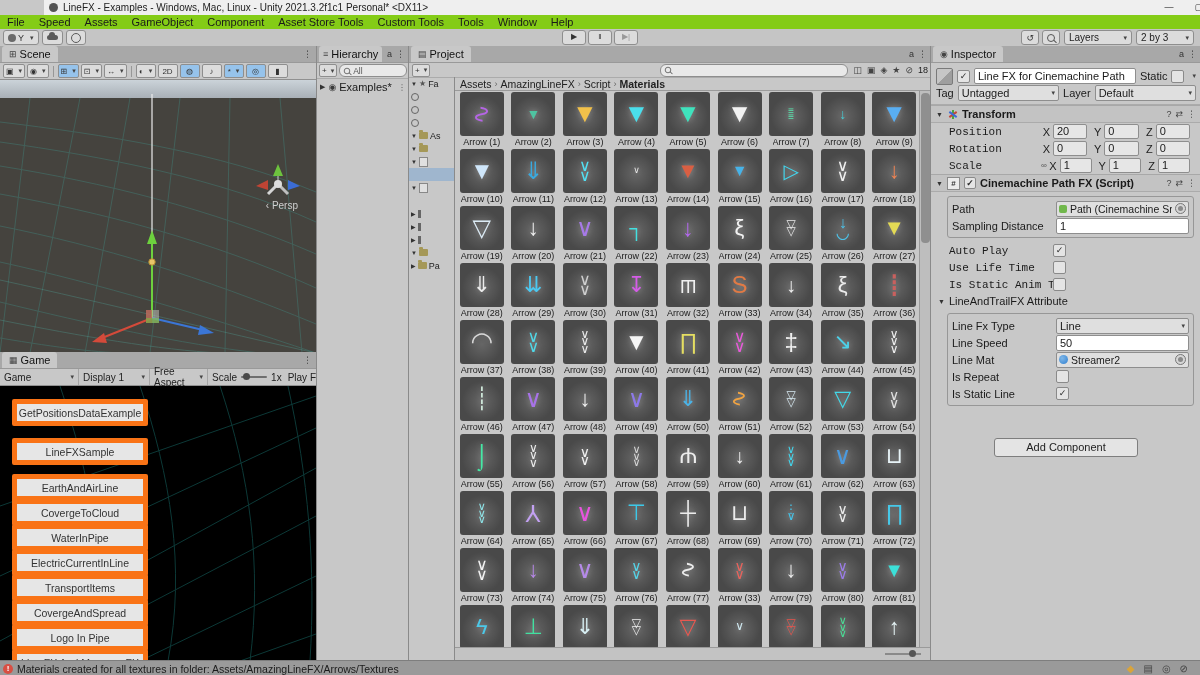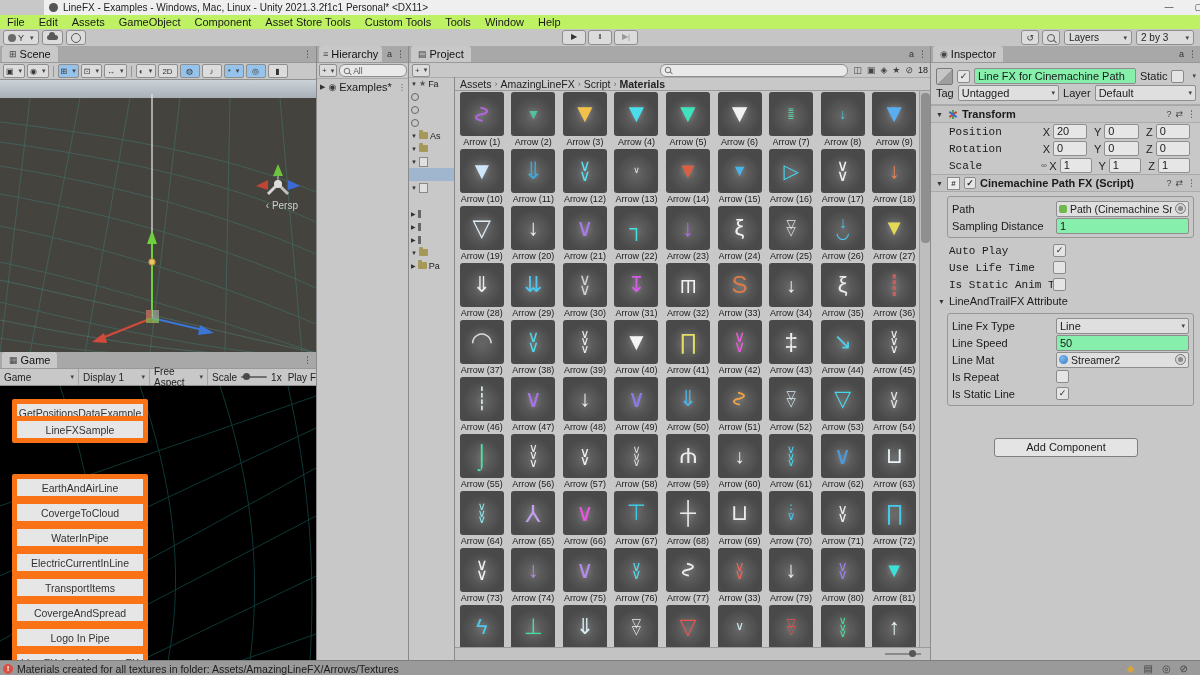--- a/index.html
+++ b/index.html
@@ -3,21 +3,21 @@
 <meta charset="utf-8">
 <style>
   html,body{margin:0;padding:0;background:#6c6c6c;}
   #app{position:relative;width:1200px;height:675px;background:#C8C8C8;overflow:hidden;
        font-family:"Liberation Sans",sans-serif;color:#1a1a1a;-webkit-font-smoothing:antialiased;}
   
   .titlebar{position:absolute;left:0;top:0;width:100%;height:15px;background:#EFEFEF;display:flex;align-items:center;font-size:10px;color:#222;margin-left:44px;}
   .titlebar .appico{width:9px;height:9px;border-radius:50%;background:#555;margin:0 5px 0 5px;}
   .wctrls{margin-left:auto;display:flex;height:15px;}
   .wctrl{width:30px;text-align:center;font-size:9px;line-height:15px;color:#333;}
-  .menubar{position:absolute;left:0;top:15px;width:100%;height:14px;background:#bef264;display:flex;align-items:center;font-size:11px;}
+  .menubar{position:absolute;left:0;top:15px;width:100%;height:14px;background:#84cc16;display:flex;align-items:center;font-size:11px;}
   .menu-item{padding:0 7px;line-height:14px;}
   .toolbar{position:absolute;left:0;top:29px;width:100%;height:17px;background:#C5C5C5;border-bottom:1px solid #8A8A8A;display:flex;align-items:center;}
   .tbbtn{height:13px;background:#DCDCDC;border:1px solid #8E8E8E;border-radius:3px;display:flex;align-items:center;gap:2px;padding:0 4px;font-size:9px;color:#333;margin-left:3px;}
   .tbbtn .avatar{width:8px;height:8px;border-radius:50%;background:#6a6a6a;}
   .cloud{width:11px;height:5px;background:#5a5a5a;border-radius:5px;position:relative;}
   .cloud::before{content:"";position:absolute;width:6px;height:6px;border-radius:50%;background:#5a5a5a;top:-3px;left:2px;}
   .gear{width:8px;height:8px;border:1.5px solid #5a5a5a;border-radius:50%;}
   .playgrp{position:absolute;left:50%;transform:translateX(-50%);display:flex;gap:2px;}
   .pbtn{width:22px;height:13px;background:#DCDCDC;border:1px solid #8E8E8E;border-radius:3px;font-size:8px;line-height:12px;text-align:center;color:#333;}
   .pbtn.dim{color:#999;}
@@ -85,21 +85,21 @@
   .vthumb{position:absolute;left:1px;right:1px;top:2px;height:150px;background:#8F8F8F;border-radius:4px;}
   .proj-bottom{position:absolute;left:0;right:0;bottom:0;height:12px;border-top:1px solid #9A9A9A;display:flex;align-items:center;justify-content:flex-end;padding-right:10px;background:#C3C3C3;}
   .zslider{width:36px;height:2px;background:#8A8A8A;position:relative;}
   .zknob{position:absolute;top:-3px;left:24px;width:7px;height:7px;border-radius:50%;background:#555;}
   
   #insp-pane{left:930px;top:46px;width:270px;height:614px;border-left:1px solid #8A8A8A;font-size:11px;}
   .ihdr{padding:4px 5px 3px 5px;border-bottom:1px solid #ABABAB;}
   .ihrow{display:flex;align-items:center;gap:4px;height:18px;}
   .cube{width:15px;height:15px;background:linear-gradient(135deg,#C6C6C6 0 50%,#9E9E9E 50% 100%);border:1px solid #7A7A7A;border-radius:2px;flex:none;}
   .cb{width:11px;height:11px;background:#E4E4E4;border:1px solid #8A8A8A;border-radius:2px;font-size:9px;line-height:10px;text-align:center;color:#2a2a2a;flex:none;}
-  .ifield{flex:1;height:14px;background:#86efac;border:1px solid #8E8E8E;border-radius:2px;padding:0 3px;line-height:14px;white-space:nowrap;overflow:hidden;}
+  .ifield{flex:1;height:14px;background:#ffffff;border:1px solid #8E8E8E;border-radius:2px;padding:0 3px;line-height:14px;white-space:nowrap;overflow:hidden;}
   .idrop{height:14px;background:#DFDFDF;border:1px solid #8E8E8E;border-radius:2px;display:flex;align-items:center;justify-content:space-between;padding:0 3px;flex:1;overflow:hidden;}
   .comp-hdr{height:16px;background:#C3C3C3;border-top:1px solid #A8A8A8;border-bottom:1px solid #ABABAB;display:flex;align-items:center;gap:4px;padding:0 5px;font-weight:bold;}
   .hico{display:flex;gap:4px;margin-left:auto;font-weight:normal;font-size:9px;color:#444;}
   .xicon{width:11px;height:11px;position:relative;flex:none;}
   .xicon i{position:absolute;width:2px;height:9px;left:5px;top:1px;background:#4CA33C;}
   .xicon i:nth-child(2){transform:rotate(55deg);background:#C2483A;}
   .xicon i:nth-child(3){transform:rotate(-55deg);background:#3B6CD6;}
   .sico{width:11px;height:11px;background:#ECECEC;border:1px solid #8a8a8a;font-size:8px;line-height:11px;text-align:center;color:#333;flex:none;}
   .irow{display:flex;align-items:center;height:17px;padding:0 6px 0 18px;}
   .ilabel{width:92px;flex:none;white-space:nowrap;overflow:hidden;font-family:Liberation Mono, monospace;}
@@ -132,21 +132,21 @@
     <span>LineFX - Examples - Windows, Mac, Linux - Unity 2021.3.2f1c1 Personal* &lt;DX11&gt;</span>
     <div class="wctrls">
       <span class="wctrl">—</span>
       <span class="wctrl">▢</span>
       <span class="wctrl">✕</span>
     </div>
   </div>
 
   <div class="menubar" id="menubar">
       <span class="menu-item">File</span>
-      <span class="menu-item">Edit</span>
+      <span class="menu-item">Speed</span>
       <span class="menu-item">Assets</span>
       <span class="menu-item">GameObject</span>
       <span class="menu-item">Component</span>
       <span class="menu-item">Asset Store Tools</span>
       <span class="menu-item">Custom Tools</span>
       <span class="menu-item">Tools</span>
       <span class="menu-item">Window</span>
       <span class="menu-item">Help</span>
     </div>
 
@@ -337,21 +337,21 @@
             <path d="M316,130 L40,275"></path>
           <path d="M316,190 L140,275"></path>
             <path d="M316,248 L240,275"></path>
           <path d="M60,0 C90,90 110,180 88,275"></path>
           <path d="M140,0 C170,90 186,180 168,275"></path>
           <path d="M220,0 C250,90 262,180 250,275"></path>
           <path d="M288,0 C308,90 316,180 310,275"></path>
         </g>
       </svg>
     <div class="gbtn" style="top: 13px;">GetPositionsDataExample</div>
-        <div class="gbtn" style="top: 30px;">LineFXSample</div>
+        <div class="gbtn" style="top: 52px;">LineFXSample</div>
         <div class="gbtn" style="top: 63px; margin-top: 28px;">AJumpToB</div>
         <div class="gbtn" style="top: 88px;">EarthAndAirLine</div>
         <div class="gbtn" style="top: 113px;">CovergeToCloud</div>
         <div class="gbtn" style="top: 138px;">WaterInPipe</div>
         <div class="gbtn" style="top: 163px;">ElectricCurrentInLine</div>
         <div class="gbtn" style="top: 188px;">TransportItems</div>
         <div class="gbtn" style="top: 213px;">CovergeAndSpread</div>
         <div class="gbtn" style="top: 238px;">Logo In Pipe</div>
         <div class="gbtn" style="top: 263px;">Line FX And Marquee FX</div>
       </div>

